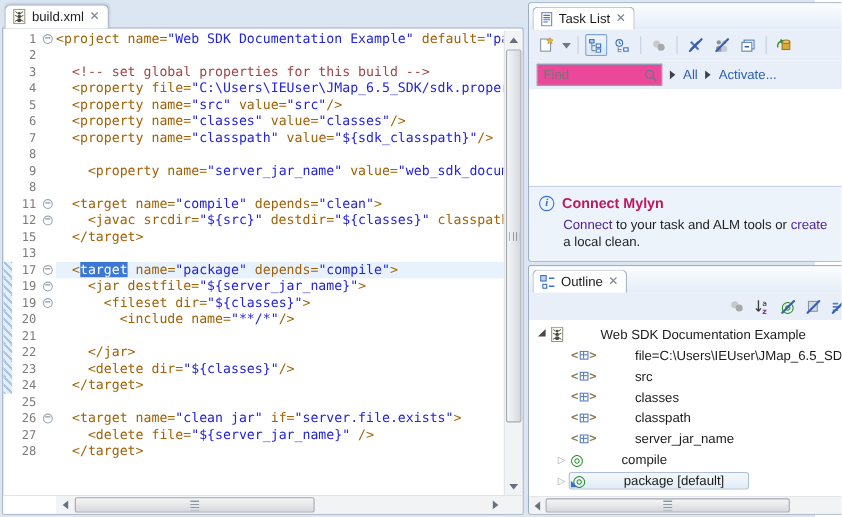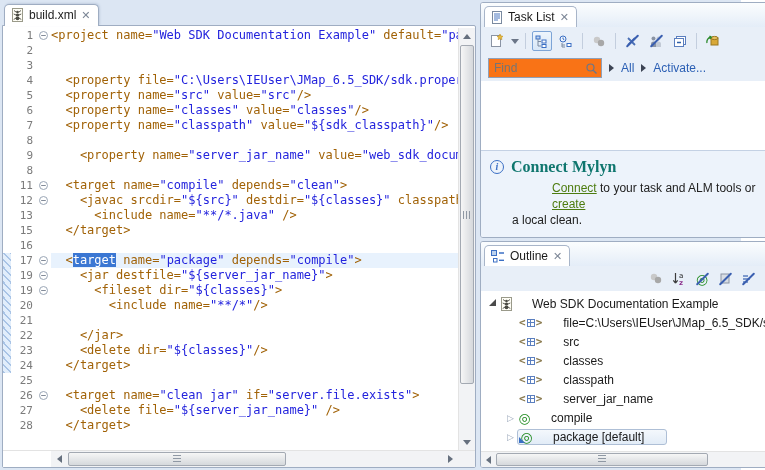--- a/index.html
+++ b/index.html
@@ -81,44 +81,44 @@
   .slash { position:absolute; width:17px; height:2px; background:#3a5fb0; transform:rotate(-45deg);
            border-radius:1px; }
   .ddown { width:0;height:0;border-left:4px solid transparent;border-right:4px solid transparent;
            border-top:5px solid #6b7688; margin-left:1px; }
   .viewmenu { margin-left:auto; }
   .tri-view { width:0;height:0;border-left:5px solid transparent;border-right:5px solid transparent;
               border-top:6px solid #8696ac; }
 
   .tl-findrow { height:26px; flex:none; background:#e8eff8; display:flex; align-items:center;
                 gap:7px; padding:0 7px; }
-  .find-box { width:114px; height:20px; background:#f97316; border:1px solid #8fa0b8; display:flex;
+  .find-box { width:114px; height:20px; background:#ec4899; border:1px solid #8fa0b8; display:flex;
               align-items:center; padding:0 3px 0 5px; }
   .find-box input { border:none; outline:none; flex:1; min-width:0; font-family:"Liberation Sans",sans-serif;
                     font-size:12px; background:transparent; }
   .qlink { color:#2b5fb4; cursor:pointer; }
   .qarrow { width:0;height:0;border-top:4px solid transparent;border-bottom:4px solid transparent;
             border-left:5px solid #3c4454; }
   .tl-content { flex:1; background:#fff; }
 
   .mylyn { flex:none; border-top:1px solid #c4d1e4; background:#edf3fb; padding:7px 9px 9px 9px; }
   .mylyn-head { display:flex; align-items:center; gap:7px; }
-  .mylyn-title { font-weight:bold; color:#0f766e; font-size:16px;font-family:Liberation Serif, serif; }
+  .mylyn-title { font-weight:bold; color:#be185d; font-size:13px; }
   .info-ico { width:14px; height:14px; border:1.5px solid #3b6fc4; border-radius:50%; color:#3b6fc4;
               font-size:10px; font-weight:bold; text-align:center; line-height:11px;
               font-family:"Liberation Serif", serif; font-style:italic; flex:none; }
   .mylyn-body { margin:4px 0 0 22px; line-height:16px; color:#222; }
-  .mylyn-body a { color:#4d7c0f; text-decoration:underline; cursor:pointer;margin-left:40px; }
+  .mylyn-body a { color:#4c1d95; cursor:pointer; }
 
   .ol-toolbar { height:25px; flex:none; background:#e8eff8; display:flex; align-items:center;
                 gap:3px; padding:0 5px; justify-content:flex-end; }
   .tree-wrap { flex:1; min-height:0; display:flex; }
   .tree { flex:1; min-width:0; overflow:hidden; background:#fff; padding-top:3px; }
   .tree-row { height:19px; display:flex; align-items:center; white-space:nowrap; }
-  .tree-row .lbl { padding:0 19px; }
+  .tree-row .lbl { padding:0 19px;margin-left:14px; }
   .arr-exp { width:0; height:0; border-bottom:7px solid #4a4a4a; border-left:7px solid transparent;
              margin:0 4px 2px 0; }
   .arr-col { color:#9aa7ba; font-size:9px; width:11px; text-align:center; margin-right:1px; }
   .tgt { color:#1e8a1e; font-size:14px; line-height:14px; position:relative; width:15px; text-align:center; }
   .tgt .defmark { position:absolute; left:0; bottom:1px; width:0; height:0;
                   border-bottom:6px solid #3b6fc4; border-right:6px solid transparent; }
   .prop-ico { display:inline-flex; align-items:center; margin-right:2px; }
   .prop-ico b { color:#8a7a4e; font-weight:bold; font-size:11px; font-family:"DejaVu Sans Mono",monospace; }
   .grid7 { width:8px; height:8px; border:1px solid #5b7fbf; margin:0 1px;
            background:linear-gradient(#5b7fbf,#5b7fbf) 50% 50%/100% 1px no-repeat,
@@ -149,33 +149,32 @@
         <span class="ttl">build.xml</span>
         <span class="closex">✕</span>
       </div>
     </div>
 
     <div class="frame">
       <div class="editor-main">
         <div class="code-col" id="code-area">
             <div class="code-row"><div class="ann"></div><div class="num">1</div><div class="fold"><div class="fold-dot">−</div></div><div class="codeline"><span class="tk-tag">&lt;project name=</span><span class="tk-val">"Web SDK Documentation Example"</span><span class="tk-tag"> default=</span><span class="tk-val">"pac</span></div></div>
             <div class="code-row"><div class="ann"></div><div class="num">2</div><div class="fold"></div><div class="codeline"></div></div>
-            <div class="code-row"><div class="ann"></div><div class="num">3</div><div class="fold"></div></div>
+            <div class="code-row"><div class="ann"></div><div class="num">3</div><div class="fold"></div><div class="codeline"><span class="tk-cm">  &lt;!-- set global properties for this build --&gt;</span></div></div>
             <div class="code-row"><div class="ann"></div><div class="num">4</div><div class="fold"></div><div class="codeline"><span class="tk-tag">  &lt;property file=</span><span class="tk-val">"C:\Users\IEUser\JMap_6.5_SDK/sdk.propert</span></div></div>
             <div class="code-row"><div class="ann"></div><div class="num">5</div><div class="fold"></div><div class="codeline"><span class="tk-tag">  &lt;property name=</span><span class="tk-val">"src"</span><span class="tk-tag"> value=</span><span class="tk-val">"src"</span><span class="tk-tag">/&gt;</span></div></div>
             <div class="code-row"><div class="ann"></div><div class="num">6</div><div class="fold"></div><div class="codeline"><span class="tk-tag">  &lt;property name=</span><span class="tk-val">"classes"</span><span class="tk-tag"> value=</span><span class="tk-val">"classes"</span><span class="tk-tag">/&gt;</span></div></div>
             <div class="code-row"><div class="ann"></div><div class="num">7</div><div class="fold"></div><div class="codeline"><span class="tk-tag">  &lt;property name=</span><span class="tk-val">"classpath"</span><span class="tk-tag"> value=</span><span class="tk-val">"${sdk_classpath}"</span><span class="tk-tag">/&gt;</span></div></div>
             <div class="code-row"><div class="ann"></div><div class="num">8</div><div class="fold"></div><div class="codeline"></div></div>
             <div class="code-row"><div class="ann"></div><div class="num">9</div><div class="fold"></div><div class="codeline"><span class="tk-tag">    &lt;property name=</span><span class="tk-val">"server_jar_name"</span><span class="tk-tag"> value=</span><span class="tk-val">"web_sdk_docume</span></div></div>
             <div class="code-row"><div class="ann"></div><div class="num">8</div><div class="fold"></div><div class="codeline"></div></div>
             <div class="code-row"><div class="ann"></div><div class="num">11</div><div class="fold"><div class="fold-dot">−</div></div><div class="codeline"><span class="tk-tag">  &lt;target name=</span><span class="tk-val">"compile"</span><span class="tk-tag"> depends=</span><span class="tk-val">"clean"</span><span class="tk-tag">&gt;</span></div></div>
             <div class="code-row"><div class="ann"></div><div class="num">12</div><div class="fold"><div class="fold-dot">−</div></div><div class="codeline"><span class="tk-tag">    &lt;javac srcdir=</span><span class="tk-val">"${src}"</span><span class="tk-tag"> destdir=</span><span class="tk-val">"${classes}"</span><span class="tk-tag"> classpath=</span></div></div>
-            <div class="code-row"><div class="ann"></div><div class="num">13</div><div class="fold"></div><div class="codeline"><span class="tk-tag">      &lt;include name=</span><span class="tk-val">"**/*.java"</span><span class="tk-tag"> /&gt;</span></div></div>
             <div class="code-row"><div class="ann"></div><div class="num">15</div><div class="fold"></div><div class="codeline"><span class="tk-tag">  &lt;/target&gt;</span></div></div>
-            <div class="code-row"><div class="ann"></div><div class="num">16</div><div class="fold"></div><div class="codeline"></div></div>
+            <div class="code-row"><div class="ann"></div><div class="num">13</div><div class="fold"></div><div class="codeline"></div></div>
             <div class="code-row cur"><div class="ann hatch"></div><div class="num">17</div><div class="fold"><div class="fold-dot">−</div></div><div class="codeline"><span class="tk-tag">  &lt;</span><span class="tk-sel">target</span><span class="tk-tag"> name=</span><span class="tk-val">"package"</span><span class="tk-tag"> depends=</span><span class="tk-val">"compile"</span><span class="tk-tag">&gt;</span></div></div>
             <div class="code-row"><div class="ann hatch"></div><div class="num">19</div><div class="fold"><div class="fold-dot">−</div></div><div class="codeline"><span class="tk-tag">    &lt;jar destfile=</span><span class="tk-val">"${server_jar_name}"</span><span class="tk-tag">&gt;</span></div></div>
             <div class="code-row"><div class="ann hatch"></div><div class="num">19</div><div class="fold"><div class="fold-dot">−</div></div><div class="codeline"><span class="tk-tag">      &lt;fileset dir=</span><span class="tk-val">"${classes}"</span><span class="tk-tag">&gt;</span></div></div>
             <div class="code-row"><div class="ann hatch"></div><div class="num">20</div><div class="fold"></div><div class="codeline"><span class="tk-tag">        &lt;include name=</span><span class="tk-val">"**/*"</span><span class="tk-tag">/&gt;</span></div></div>
             <div class="code-row"><div class="ann hatch"></div><div class="num">21</div><div class="fold"></div></div>
             <div class="code-row"><div class="ann hatch"></div><div class="num">22</div><div class="fold"></div><div class="codeline"><span class="tk-tag">    &lt;/jar&gt;</span></div></div>
             <div class="code-row"><div class="ann hatch"></div><div class="num">23</div><div class="fold"></div><div class="codeline"><span class="tk-tag">    &lt;delete dir=</span><span class="tk-val">"${classes}"</span><span class="tk-tag">/&gt;</span></div></div>
             <div class="code-row"><div class="ann hatch"></div><div class="num">24</div><div class="fold"></div><div class="codeline"><span class="tk-tag">  &lt;/target&gt;</span></div></div>
             <div class="code-row"><div class="ann"></div><div class="num">25</div><div class="fold"></div><div class="codeline"></div></div>
             <div class="code-row"><div class="ann"></div><div class="num">26</div><div class="fold"><div class="fold-dot">−</div></div><div class="codeline"><span class="tk-tag">  &lt;target name=</span><span class="tk-val">"clean jar"</span><span class="tk-tag"> if=</span><span class="tk-val">"server.file.exists"</span><span class="tk-tag">&gt;</span></div></div>

